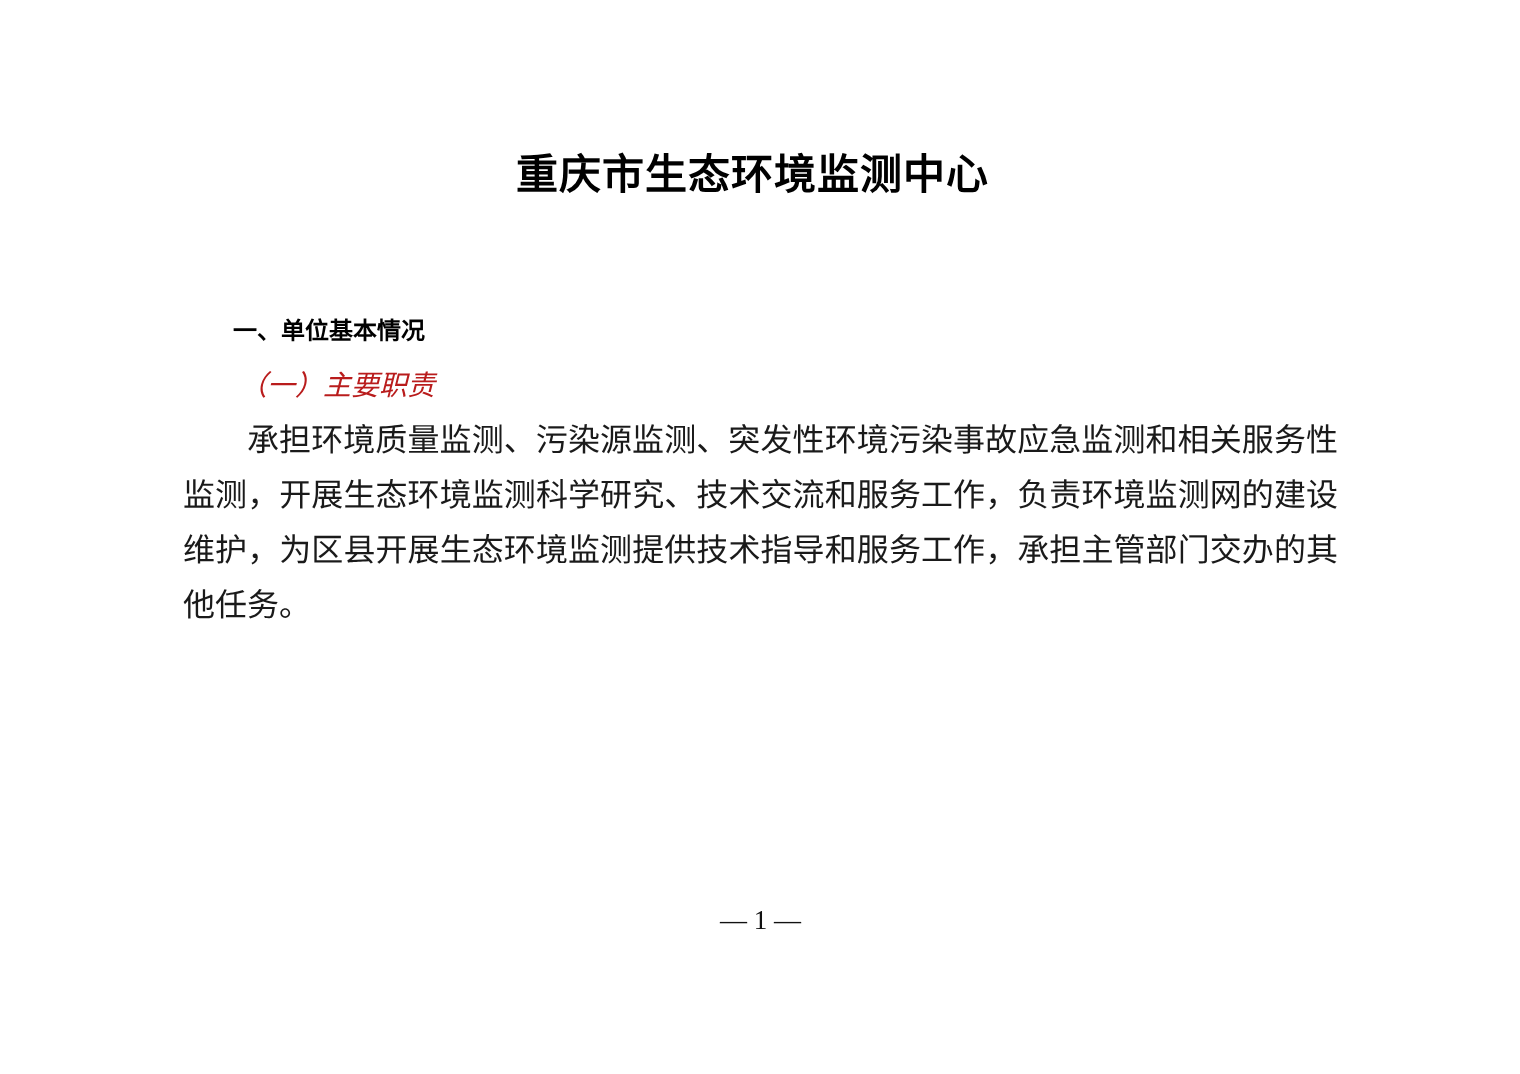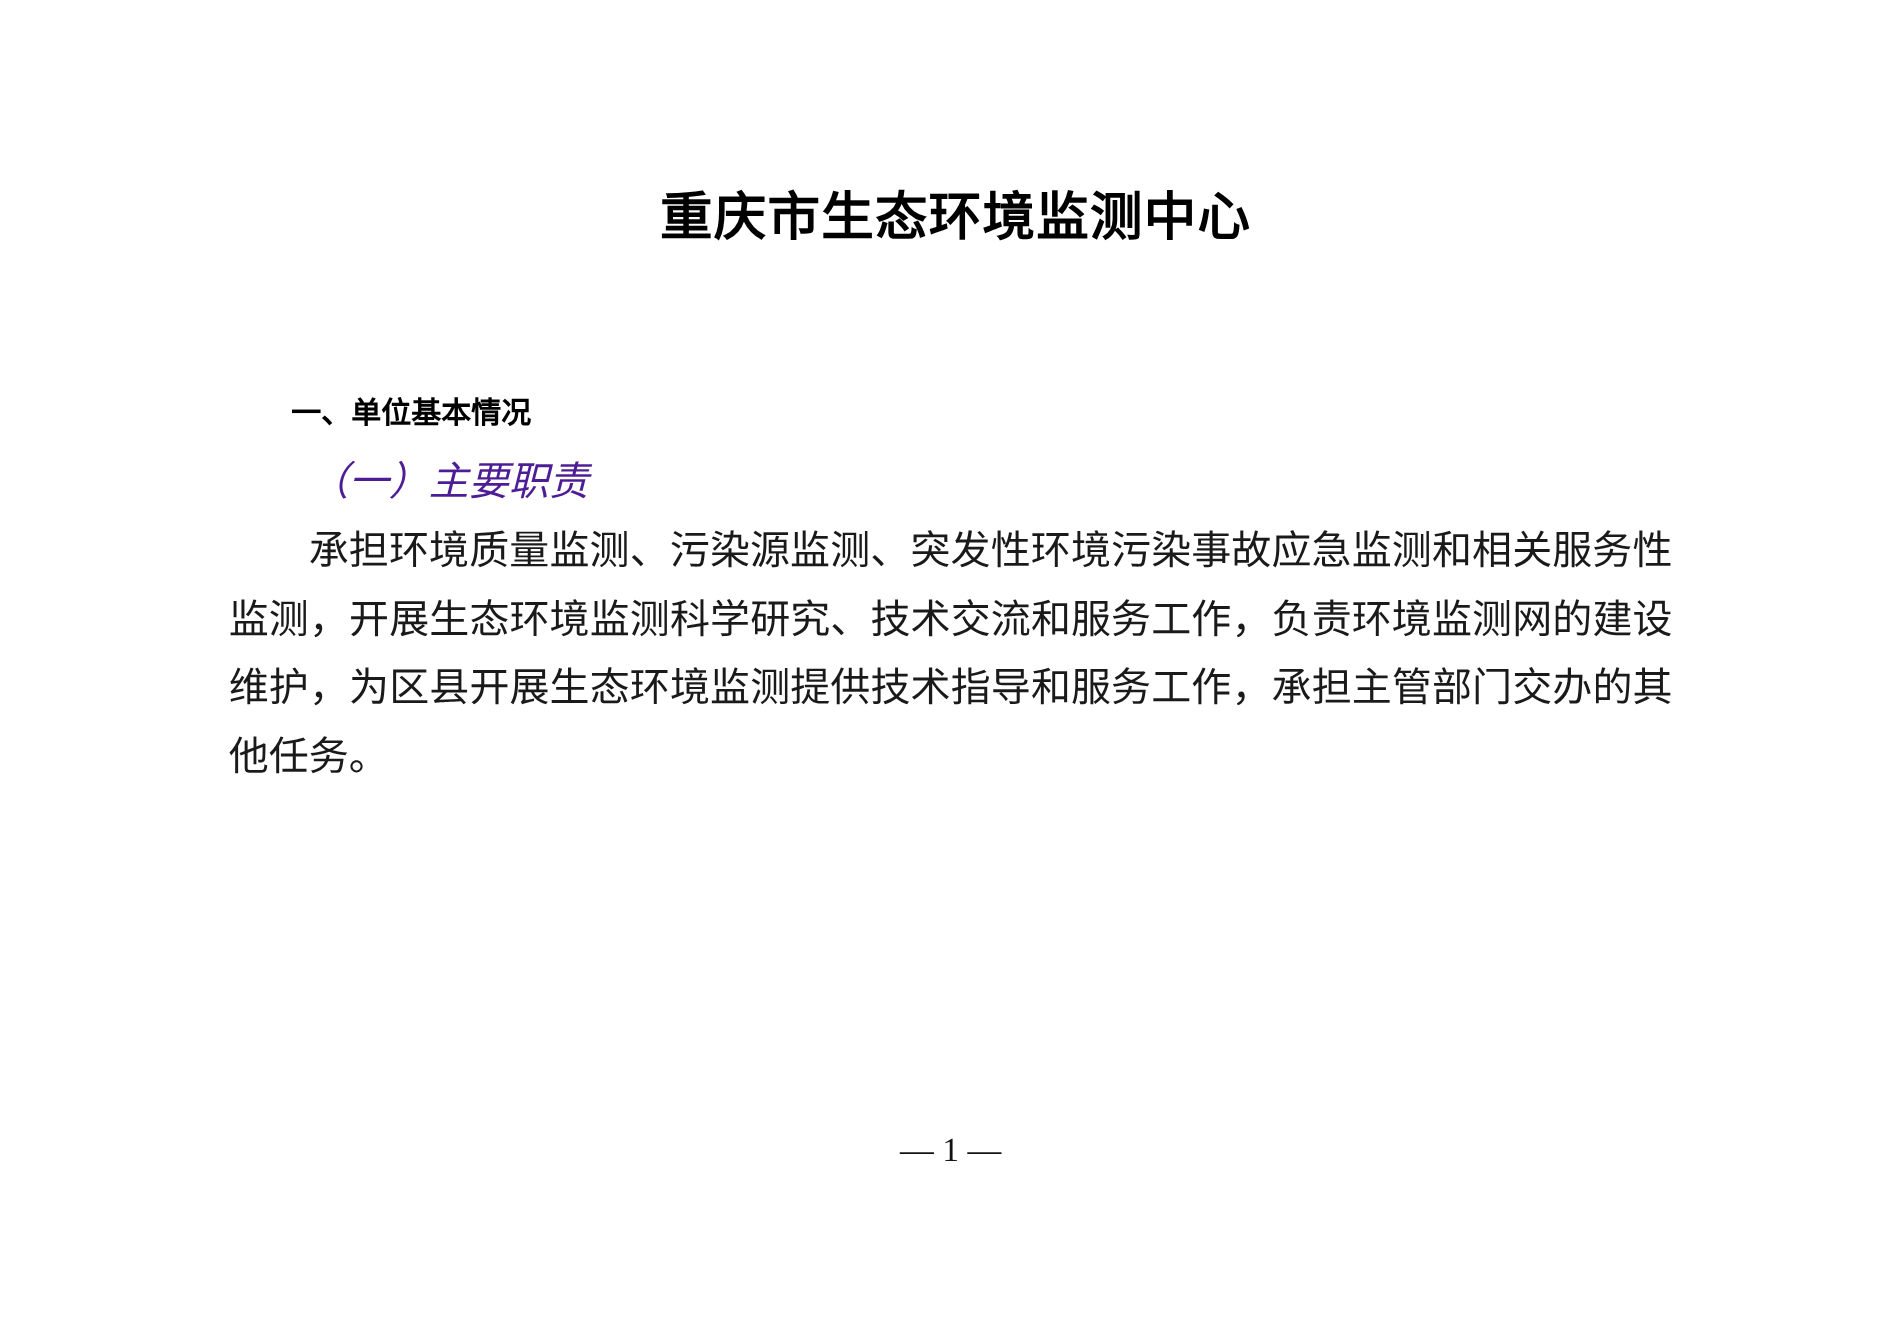--- a/index.html
+++ b/index.html
@@ -12,21 +12,21 @@
     width: 1520px;
     height: 1074px;
     background: #ffffff;
     color: #000000;
     font-family: "Liberation Serif", "DejaVu Serif", serif;
     overflow: hidden;
   }
   .doc-title {
     position: absolute;
     top: 146px;
-    left: 187px;
+    left: 175px;
     width: 1155px;
     text-align: center;
     font-weight: bold;
     font-size: 42px;
     line-height: 58px;
     letter-spacing: 1px;
     color: #000000;
   }
   .content {
     position: absolute;
@@ -43,24 +43,24 @@
     font-weight: bold;
     font-size: 24px;
     line-height: 55px;
     text-indent: 50px;
     color: #000000;
   }
   .sub-heading {
     margin: 0;
     font-weight: normal;
     font-style: italic;
-    font-size: 32px;
+    font-size: 28px;
     line-height: 55px;
     text-indent: 2em;
-    color: #4c1d95;
+    color: #b91c1c;
   }
   .body-para {
     margin: 0;
     font-size: 32px;
     line-height: 55px;
     text-indent: 2em;
     text-align: justify;
     text-justify: inter-ideograph;
     color: #1a1a1a;
   }

